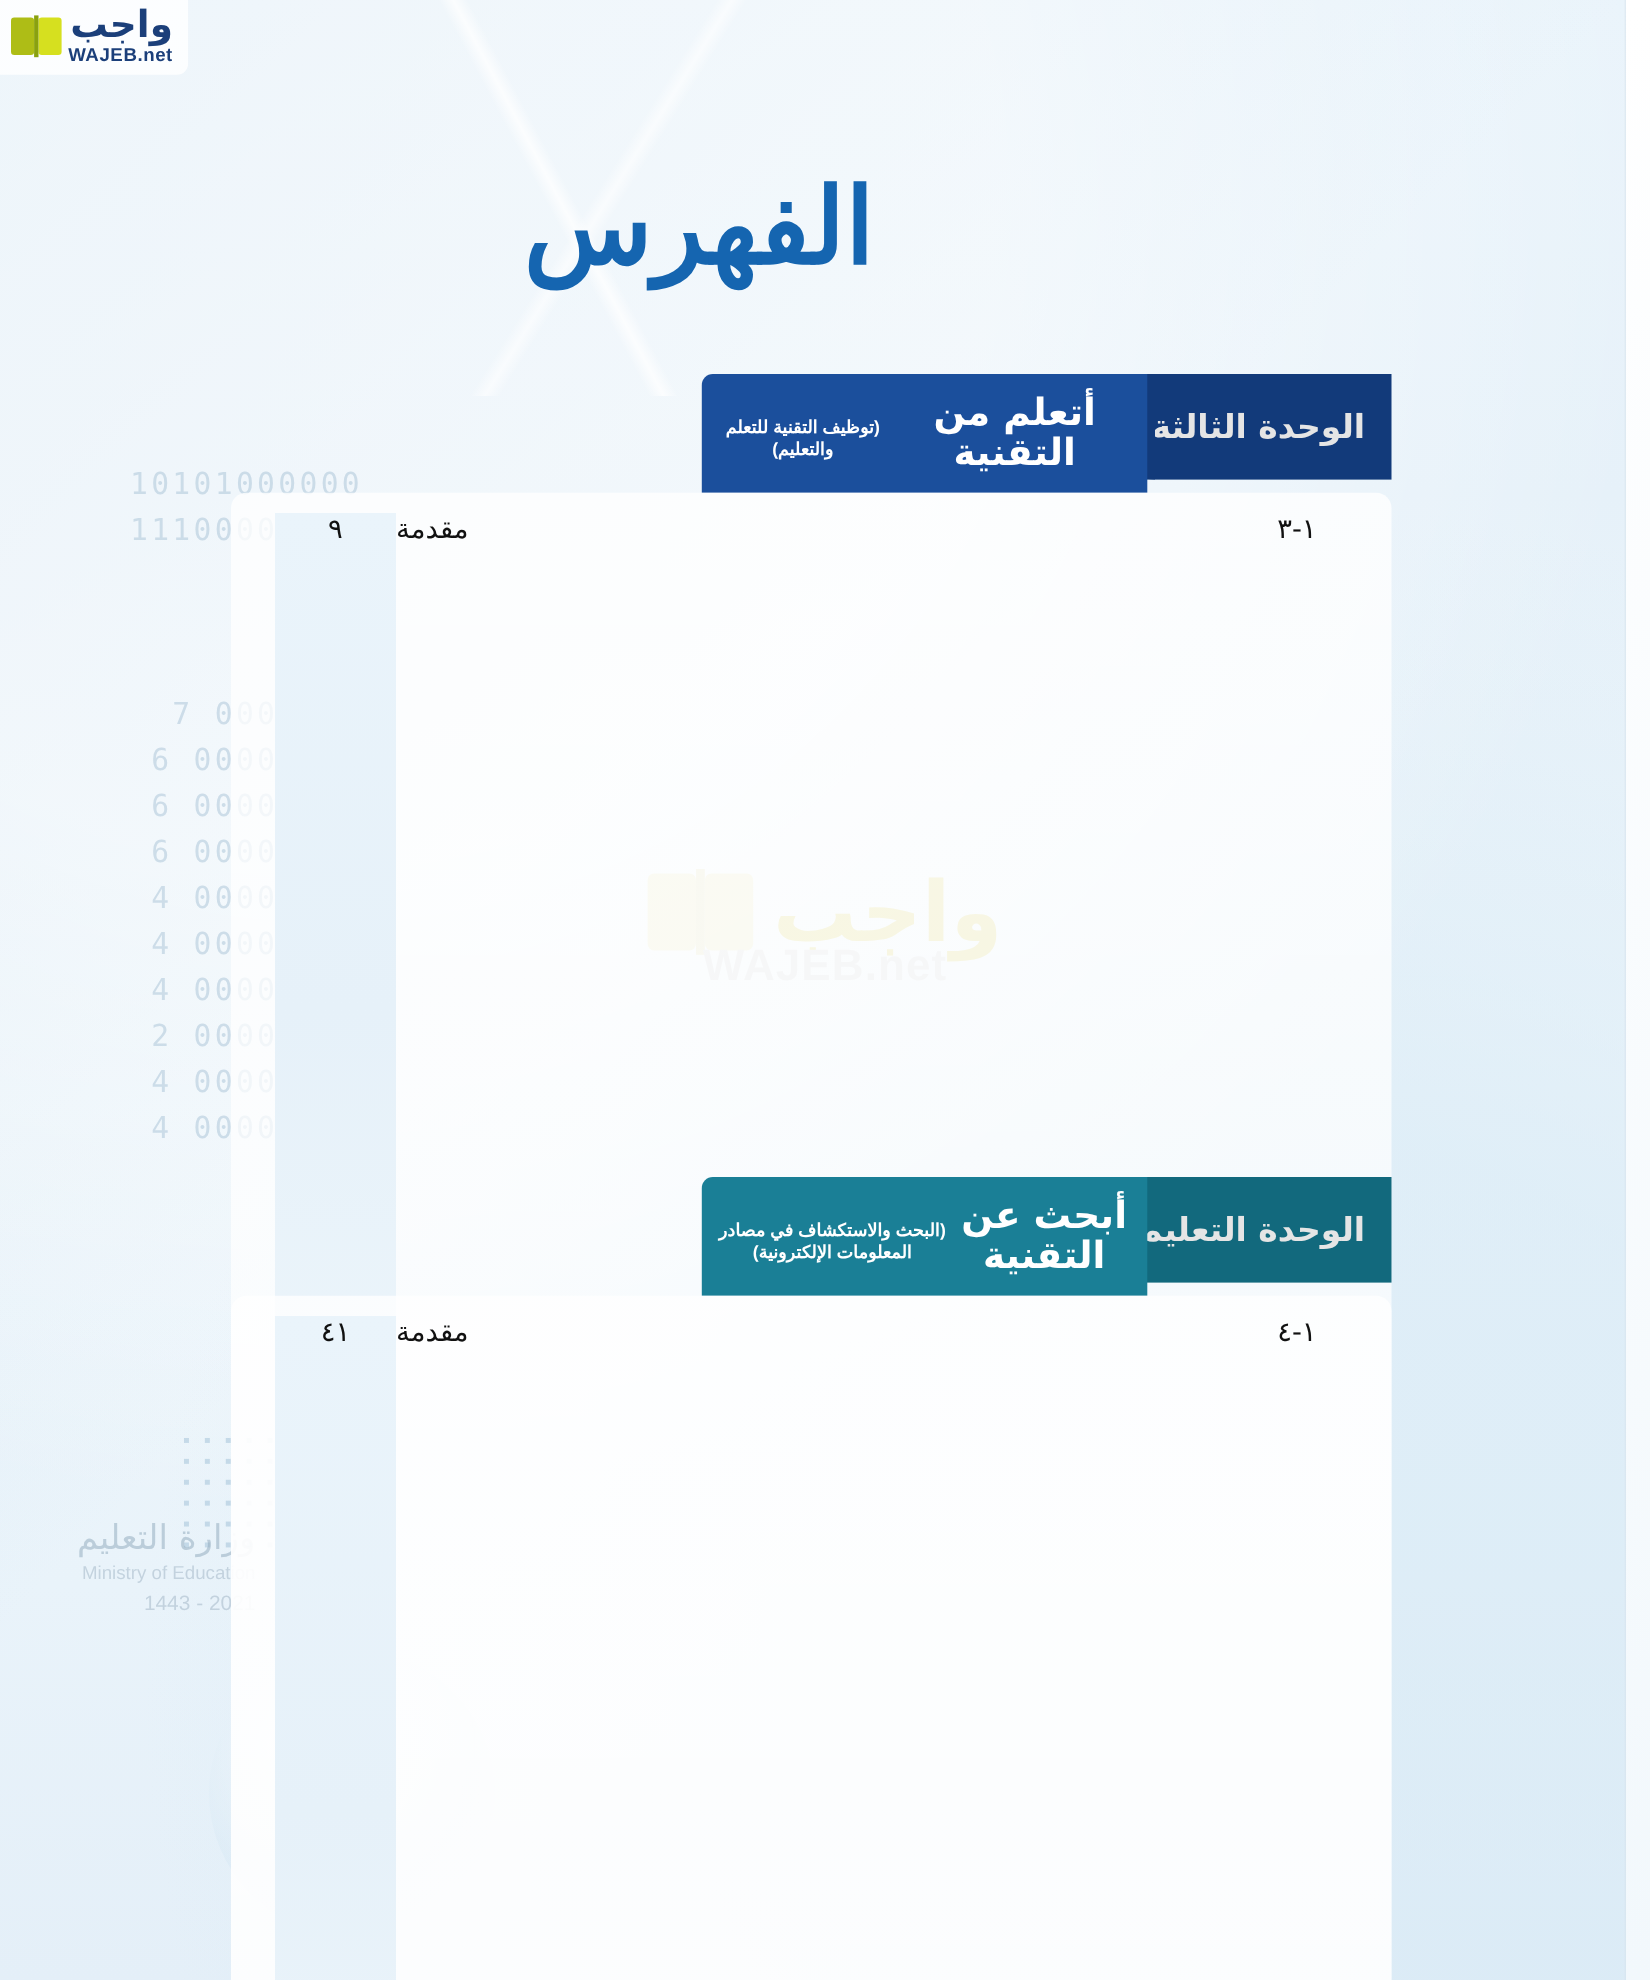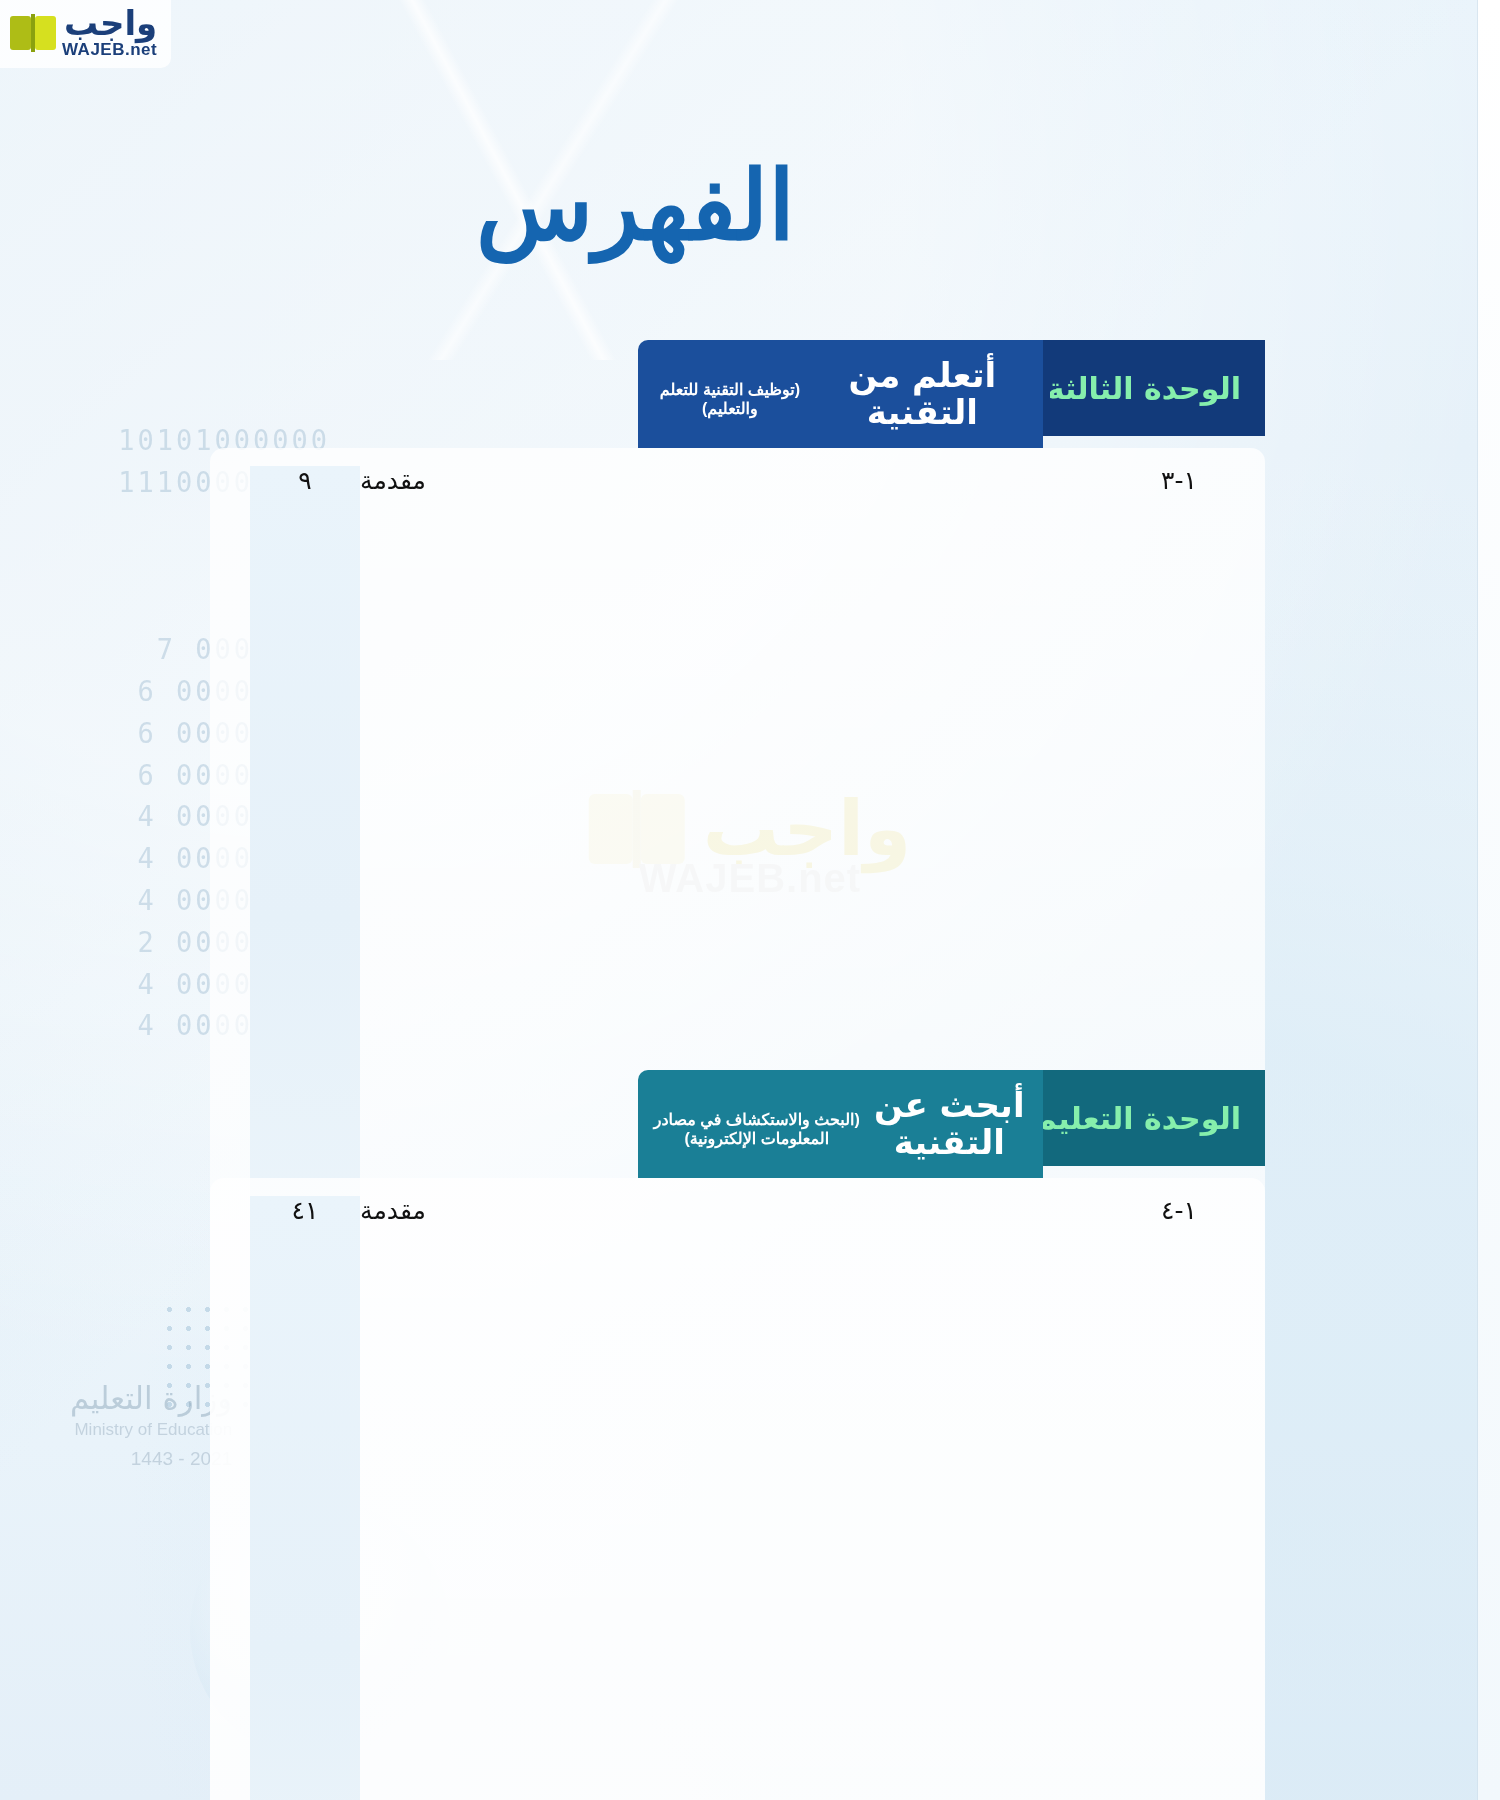--- a/index.html
+++ b/index.html
@@ -106,21 +106,21 @@
     letter-spacing:-1px;
     z-index:10;
   }
 
   
   .unit{position:absolute;z-index:10;}
   .unit-header{position:relative;height:96px;}
   .unit-tag{
     position:absolute;right:0;top:0;height:96px;min-width:230px;
     display:flex;align-items:center;justify-content:center;
-    color:#86efac;font-size:30px;font-weight:bold;
+    color:#e5e5e5;font-size:30px;font-weight:bold;
     font-family:"DejaVu Sans", sans-serif;
     border-radius:0 0 0 0;
     padding:0 24px 0 30px;
     box-sizing:border-box;
   }
   .unit-tag::before{
     content:"";position:absolute;left:-1px;top:0;width:34px;height:96px;
     border-radius:50px 0 0 50px;background:inherit;
   }
   .unit-title-box{

